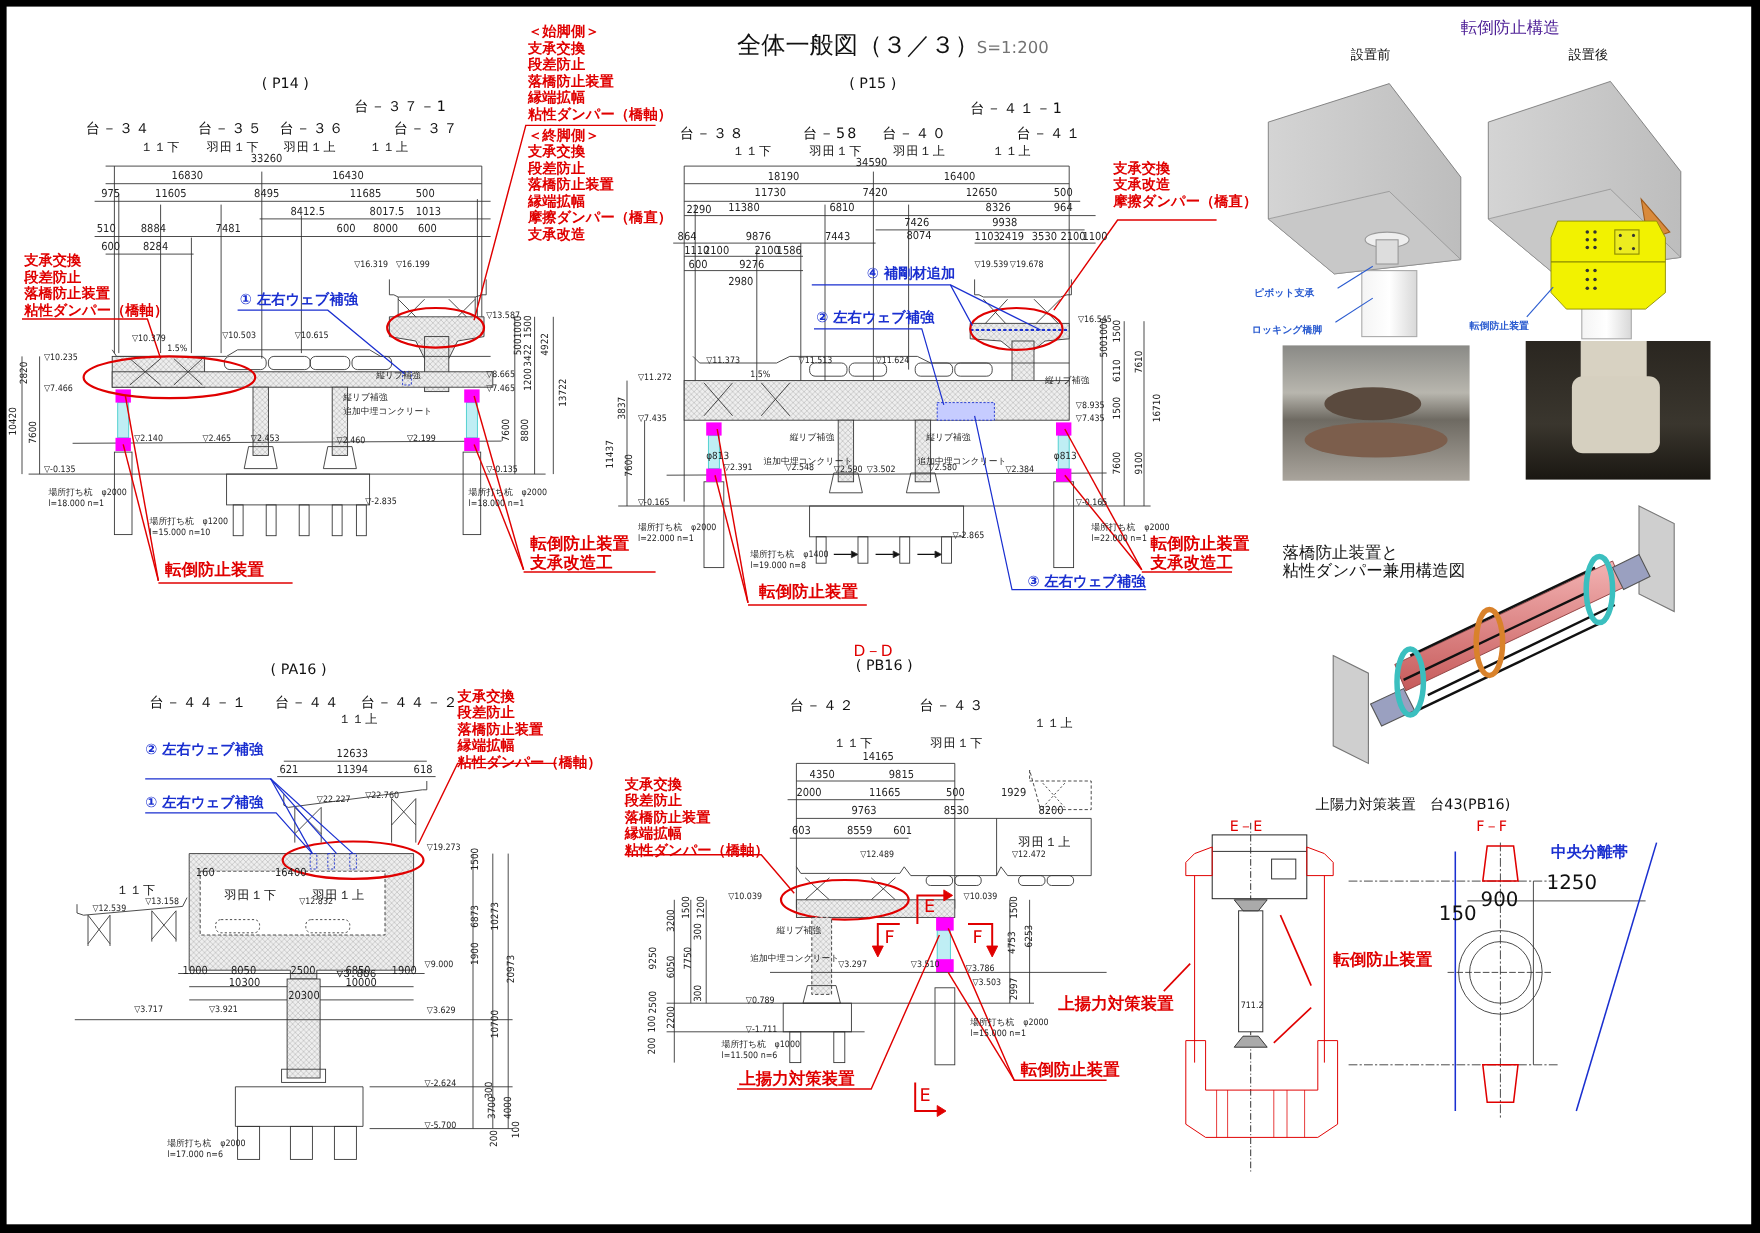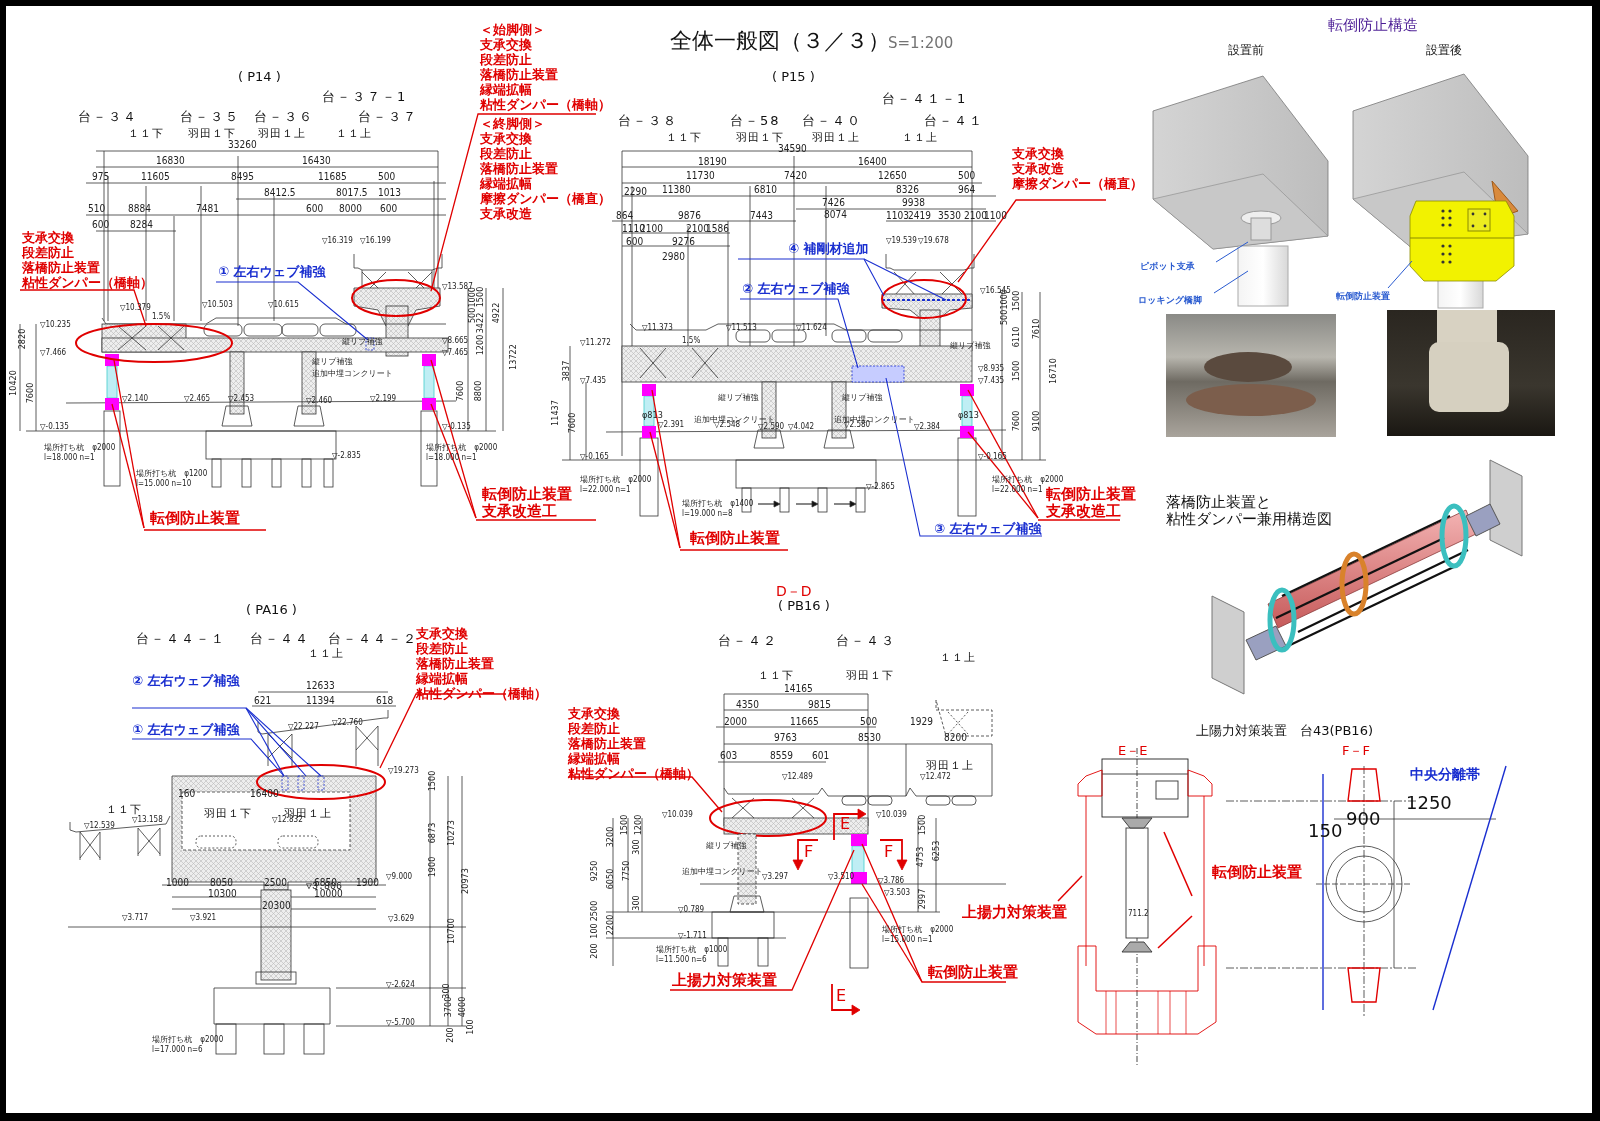--- a/index.html
+++ b/index.html
@@ -573,21 +573,21 @@
   <div class="abs dim" style="left:636px;top:317px;font-size:8px;">▽11.373</div>
   <div class="abs dim" style="left:720px;top:317px;font-size:8px;">▽11.513</div>
   <div class="abs dim" style="left:790px;top:317px;font-size:8px;">▽11.624</div>
   <div class="abs dim" style="left:574px;top:332px;font-size:8px;">▽11.272</div>
   <div class="abs dim" style="left:972px;top:358px;font-size:8px;">▽8.935</div>
   <div class="abs dim" style="left:574px;top:370px;font-size:8px;">▽7.435</div>
   <div class="abs dim" style="left:972px;top:370px;font-size:8px;">▽7.435</div>
   <div class="abs dim" style="left:652px;top:414px;font-size:8px;">▽2.391</div>
   <div class="abs dim" style="left:708px;top:414px;font-size:8px;">▽2.548</div>
   <div class="abs dim" style="left:752px;top:416px;font-size:8px;">▽2.590</div>
-  <div class="abs dim" style="left:782px;top:416px;font-size:8px;">▽4.042</div>
+  <div class="abs dim" style="left:782px;top:416px;font-size:8px;">▽3.502</div>
   <div class="abs dim" style="left:838px;top:414px;font-size:8px;">▽2.580</div>
   <div class="abs dim" style="left:908px;top:416px;font-size:8px;">▽2.384</div>
   <div class="abs dim" style="left:574px;top:446px;font-size:8px;">▽-0.165</div>
   <div class="abs dim" style="left:972px;top:446px;font-size:8px;">▽-0.165</div>
   <div class="abs dim" style="left:860px;top:476px;font-size:8px;">▽-2.865</div>
   <div class="abs dim" style="left:574px;top:468px;font-size:8px;">場所打ち杭　φ2000</div>
   <div class="abs dim" style="left:574px;top:479px;font-size:8px;">l=22.000 n=1</div>
   <div class="abs dim" style="left:676px;top:492px;font-size:8px;">場所打ち杭　φ1400</div>
   <div class="abs dim" style="left:676px;top:503px;font-size:8px;">l=19.000 n=8</div>
   <div class="abs dim" style="left:986px;top:468px;font-size:8px;">場所打ち杭　φ2000</div>

